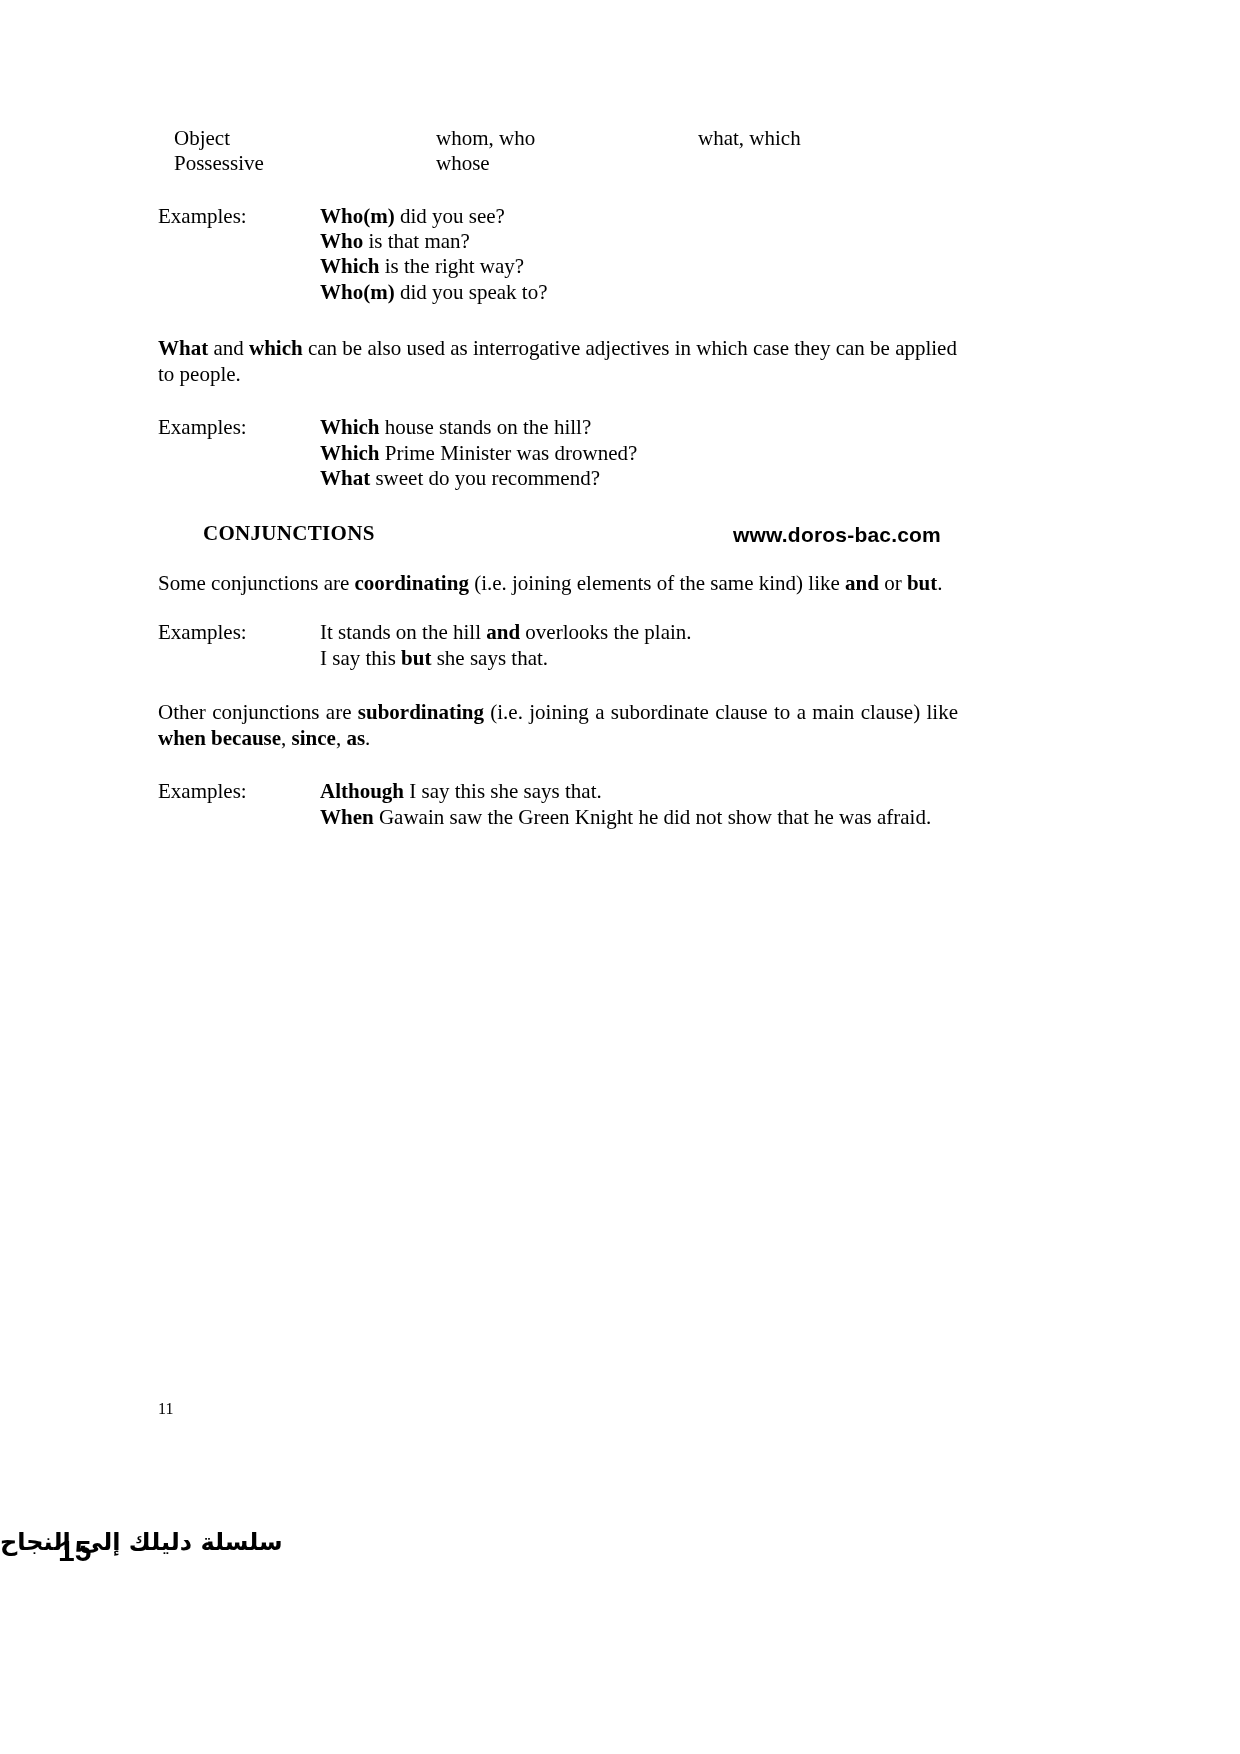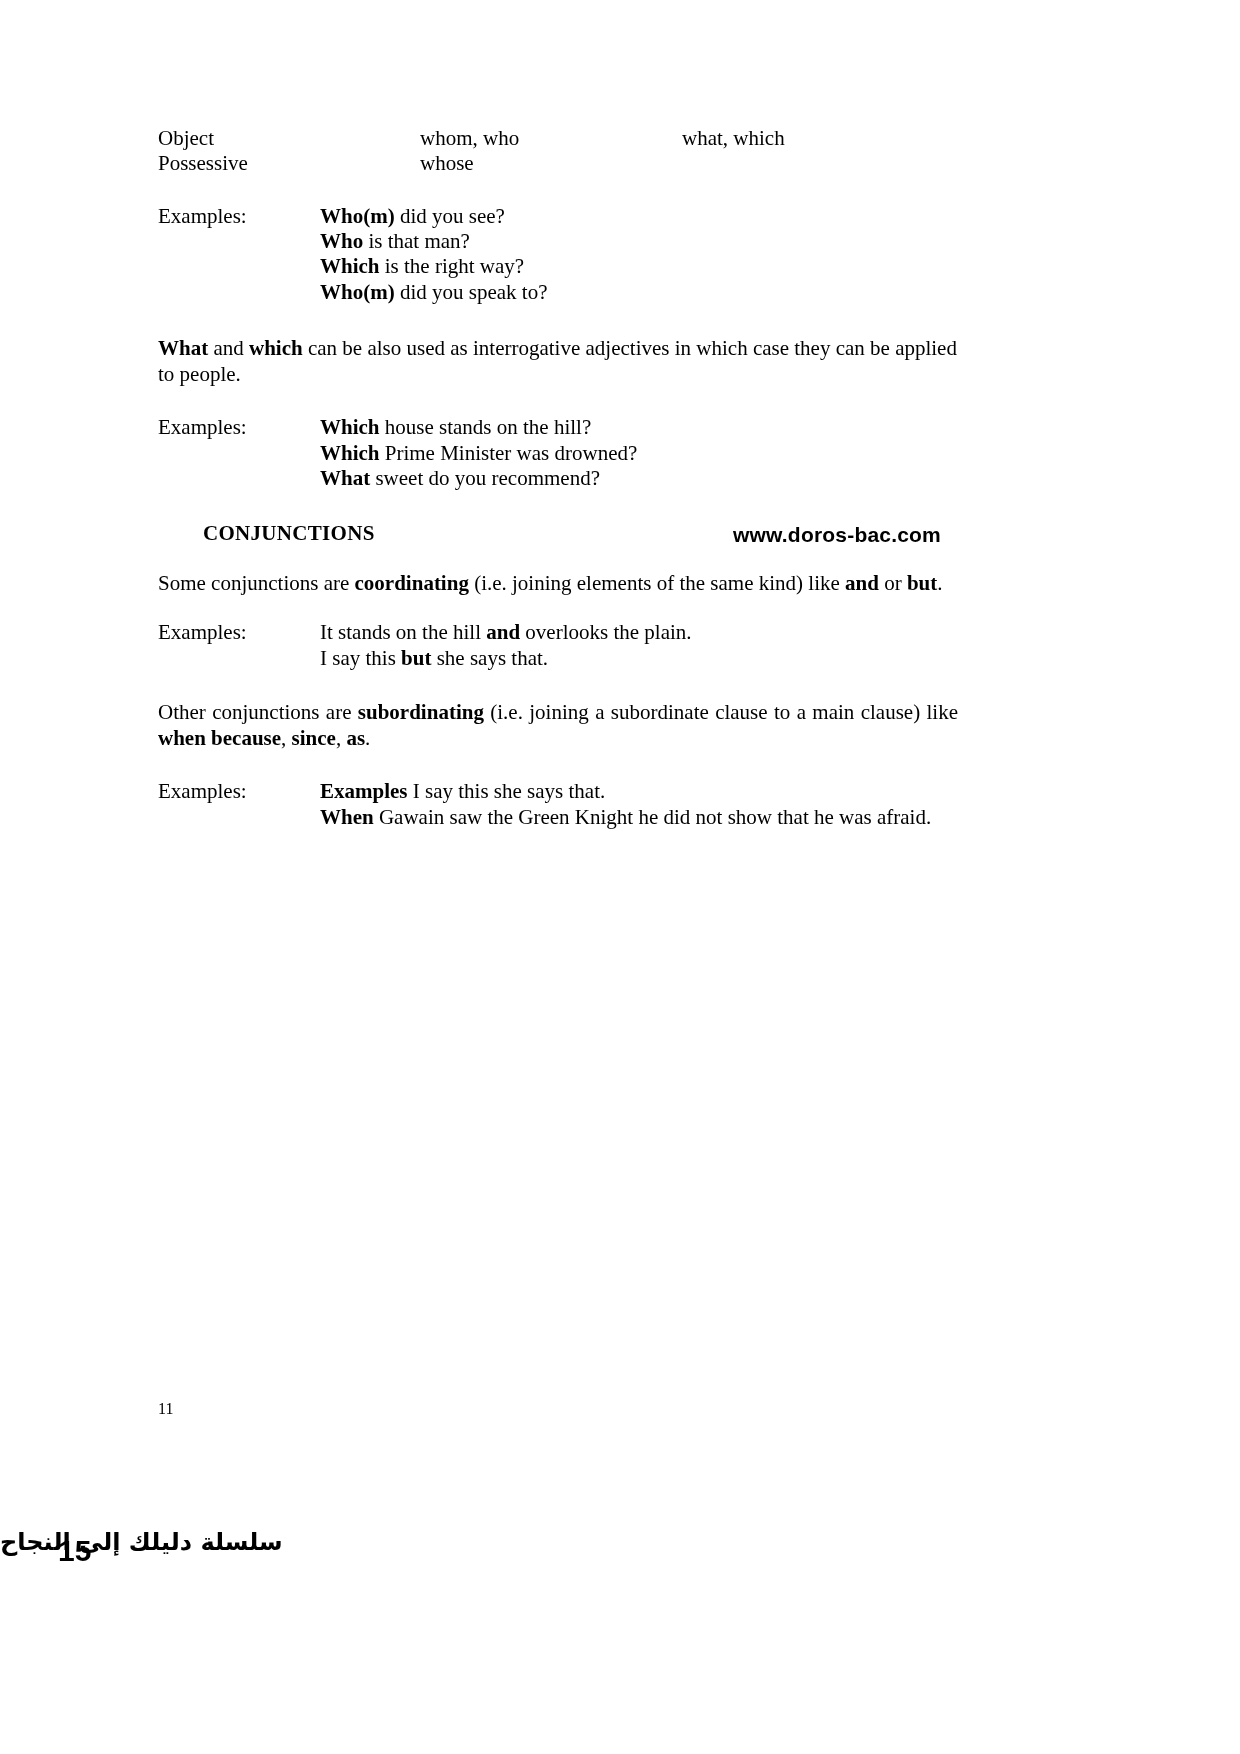--- a/index.html
+++ b/index.html
@@ -26,20 +26,21 @@
     left: 158px;
     top: 126px;
     width: 800px;
   }
   
   .pron-table {
     width: 100%;
     border-collapse: collapse;
     font-size: 21px;
     line-height: 1.18;
+    margin-left: 16px;
   }
   .pron-table td {
     padding: 0;
     vertical-align: top;
     font-size: 21px;
   }
   .col-label { width: 262px; }
   .col-mid   { width: 262px; }
   .col-right { width: 276px; }
 
@@ -199,21 +200,21 @@
 
     <div class="sp-28"></div>
 
     <div class="para"><span>Other conjunctions are </span><b>subordinating</b><span> (i.e. joining a subordinate clause to a main clause) like </span><b>when because</b><span>, </span><b>since</b><span>, </span><b>as</b><span>.</span></div>
 
     <div class="sp-28"></div>
 
     <div class="ex-block">
       <div class="ex-label">Examples:</div>
       <div class="ex-lines">
-        <div class="ex-line"><b>Examples</b><span> I say this she says that.</span></div>
+        <div class="ex-line"><b>Although</b><span> I say this she says that.</span></div>
         <div class="ex-line wrap" style="text-align:justify"><b>When</b><span> Gawain saw the Green Knight he did not show that he was afraid.</span></div>
       </div>
     </div>
 
   </div>
 
   <div class="inner-page-num">11</div>
 
   <div class="footer-page-num">15</div>
   <div class="footer-arabic">سلسلة دليلك إلى النجاح</div>

